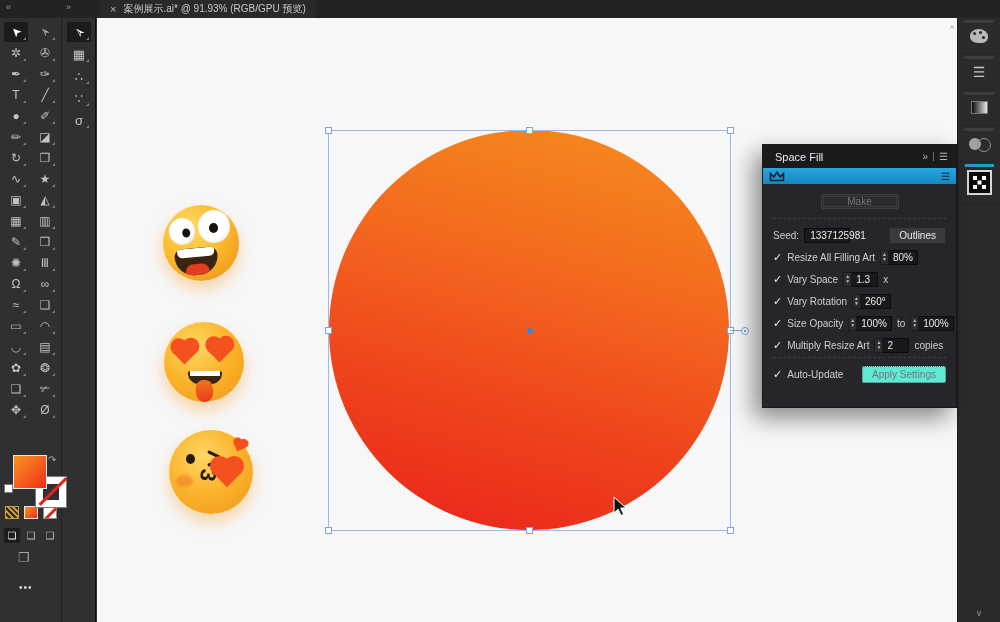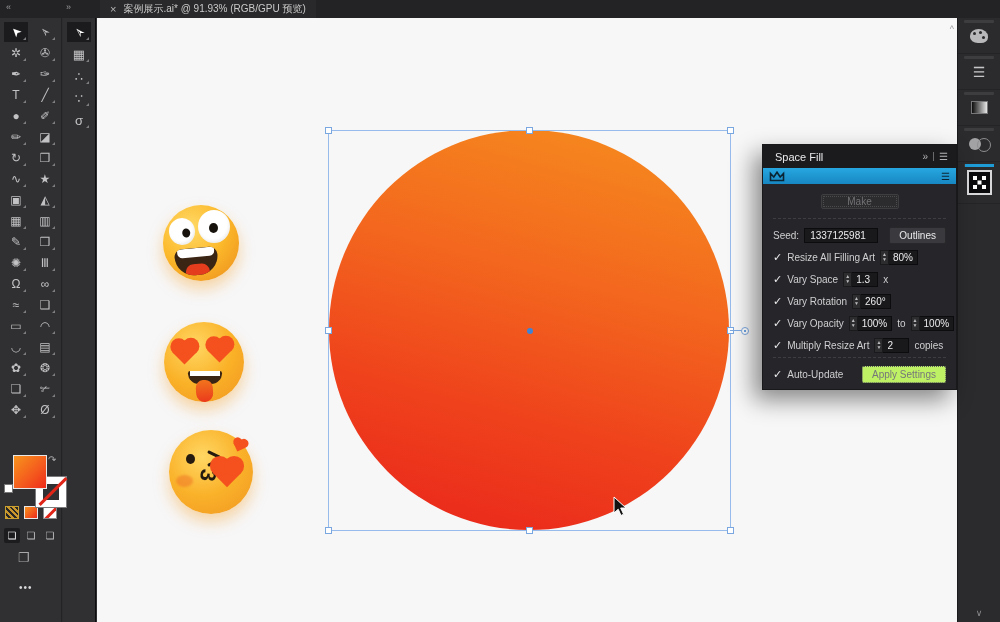--- a/index.html
+++ b/index.html
@@ -119,49 +119,49 @@
   
   .panel { position:absolute; left:762px; top:144px; width:195px; background:#26262a;
            border:1px solid #19191b; box-shadow:-8px 10px 22px rgba(0,0,0,.45);
            font-size:10px; color:#d6d6d8; z-index:8; }
   .panel-header { height:23px; background:#1b1b1e; display:flex; align-items:center; }
   .panel-tab { padding-left:12px; color:#e9e9eb; font-size:11px; }
   .ph-icons { margin-left:auto; padding-right:8px; display:flex; align-items:center; gap:5px; color:#b2b2b4; font-size:10px; }
   .ph-icons .vbar { width:1px; height:9px; background:#6a6a6c; }
   .plugin-bar { height:16px; background:linear-gradient(#27a7e0,#1787c2); display:flex; align-items:center; padding:0 6px; }
   .pb-menu { margin-left:auto; color:#0b2433; font-size:10px; }
-  .panel-body { padding:5px 10px 3px 10px; }
+  .panel-body { padding:5px 10px 21px 10px; }
   .make-row { display:flex; justify-content:center; padding:5px 0 7px; }
   .make-btn { width:78px; height:15px; background:#2c2c2f; border:1px solid #3e3e41; border-radius:2px;
               color:#737376; font-size:10px; font-family:inherit; outline:1px dotted #4c4c50; outline-offset:-3px; }
   .divider { border-top:1px dashed #3e3e42; margin:2px 0 6px; }
   .prow { display:flex; align-items:center; height:20px; gap:5px; margin-bottom:2px; }
   .label { color:#cfcfd1; white-space:nowrap; }
   .input { background:#19191b; border:1px solid #0c0c0e; color:#ececee; padding:1px 5px; font-size:10px; }
-  .seed-input { width:74px; }
+  .seed-input { width:46px; }
   .btn { margin-left:auto; background:#3a3a3e; border:1px solid #28282a; border-radius:2px;
          color:#e9e9eb; font-size:10px; font-family:inherit; padding:2px 9px; }
   .radio { width:9px; height:9px; border:1px solid #98989a; border-radius:50%; position:relative; flex:none; }
   .radio.rsel::after { content:''; position:absolute; left:2px; top:2px; width:3px; height:3px; border-radius:50%; background:#fff; }
   .method-row .radio:first-of-type { margin-left:8px; }
   .slider { position:relative; width:84px; height:16px; flex:none; margin-left:2px; }
   .slider .track { position:absolute; left:0; right:0; top:10px; height:1px; background:#8f8f91; }
   .slider .minus { position:absolute; left:0; top:-2px; font-size:9px; color:#cfcfd1; font-style:normal; }
   .slider .plus  { position:absolute; right:0; top:-2px; font-size:9px; color:#cfcfd1; font-style:normal; }
   .slider .shandle { position:absolute; left:54%; top:6px; width:8px; height:9px; background:#cfcfd1;
                      clip-path:polygon(0 0,100% 0,100% 55%,50% 100%,0 55%); }
   .stepper { display:flex; align-items:stretch; flex:none; }
   .arrows { display:flex; flex-direction:column; justify-content:center; background:#2d2d30; border:1px solid #1a1a1c;
             color:#bcbcbe; font-size:5px; line-height:5px; padding:0 1px; }
   .valbox { background:#19191b; border:1px solid #0c0c0e; border-left:none; color:#ececee;
             padding:1px 4px; min-width:26px; font-size:10px; }
   .valbox.narrow { min-width:30px; }
   .check { color:#ececee; font-size:11px; flex:none; }
   .suffix { color:#cfcfd1; }
-  .apply-btn { margin-left:auto; background:#bef264; border:1px dotted #58585c; border-radius:2px;
+  .apply-btn { margin-left:auto; background:#5eead4; border:1px dotted #58585c; border-radius:2px;
                color:#76767a; font-size:10px; font-family:inherit; padding:2px 9px; }
 
   
   .dock { position:absolute; right:0; top:18px; width:43px; bottom:0; background:#2b2b2d; border-left:1px solid #1b1b1d; }
   .dock .collapse { position:absolute; right:5px; top:-16px; color:#9a9a9c; font-size:9px; letter-spacing:-1px; }
   .dock-item { height:36px; border-bottom:1px solid #242426; display:flex; align-items:center; justify-content:center; position:relative; }
   .dock-label { position:absolute; top:2px; left:6px; right:6px; height:3px; background:#3d3d3f; border-radius:1px; }
   .icon-palette { width:18px; height:14px; background:#b9b9bb; border-radius:55% 60% 45% 50%; position:relative; }
   .icon-palette::after { content:''; position:absolute; left:3px; top:3px; width:3px; height:3px; border-radius:50%; background:#2b2b2d;
                          box-shadow:6px -1px 0 #2b2b2d, 9px 4px 0 #2b2b2d; }
@@ -466,21 +466,21 @@
           <span class="arrows">
               <i>▲</i>
               <i>▼</i>
             </span>
           <span class="valbox">260°</span>
         </span>
       </div>
 
       <div class="prow">
         <span class="check">✓</span>
-        <span class="label">Vary Opacity</span>
+        <span class="label">Size Opacity</span>
         <span class="stepper">
           <span class="arrows">
               <i>▲</i>
               <i>▼</i>
             </span>
           <span class="valbox">100%</span>
         </span>
         <span class="suffix">to</span>
         <span class="stepper">
           <span class="arrows">

